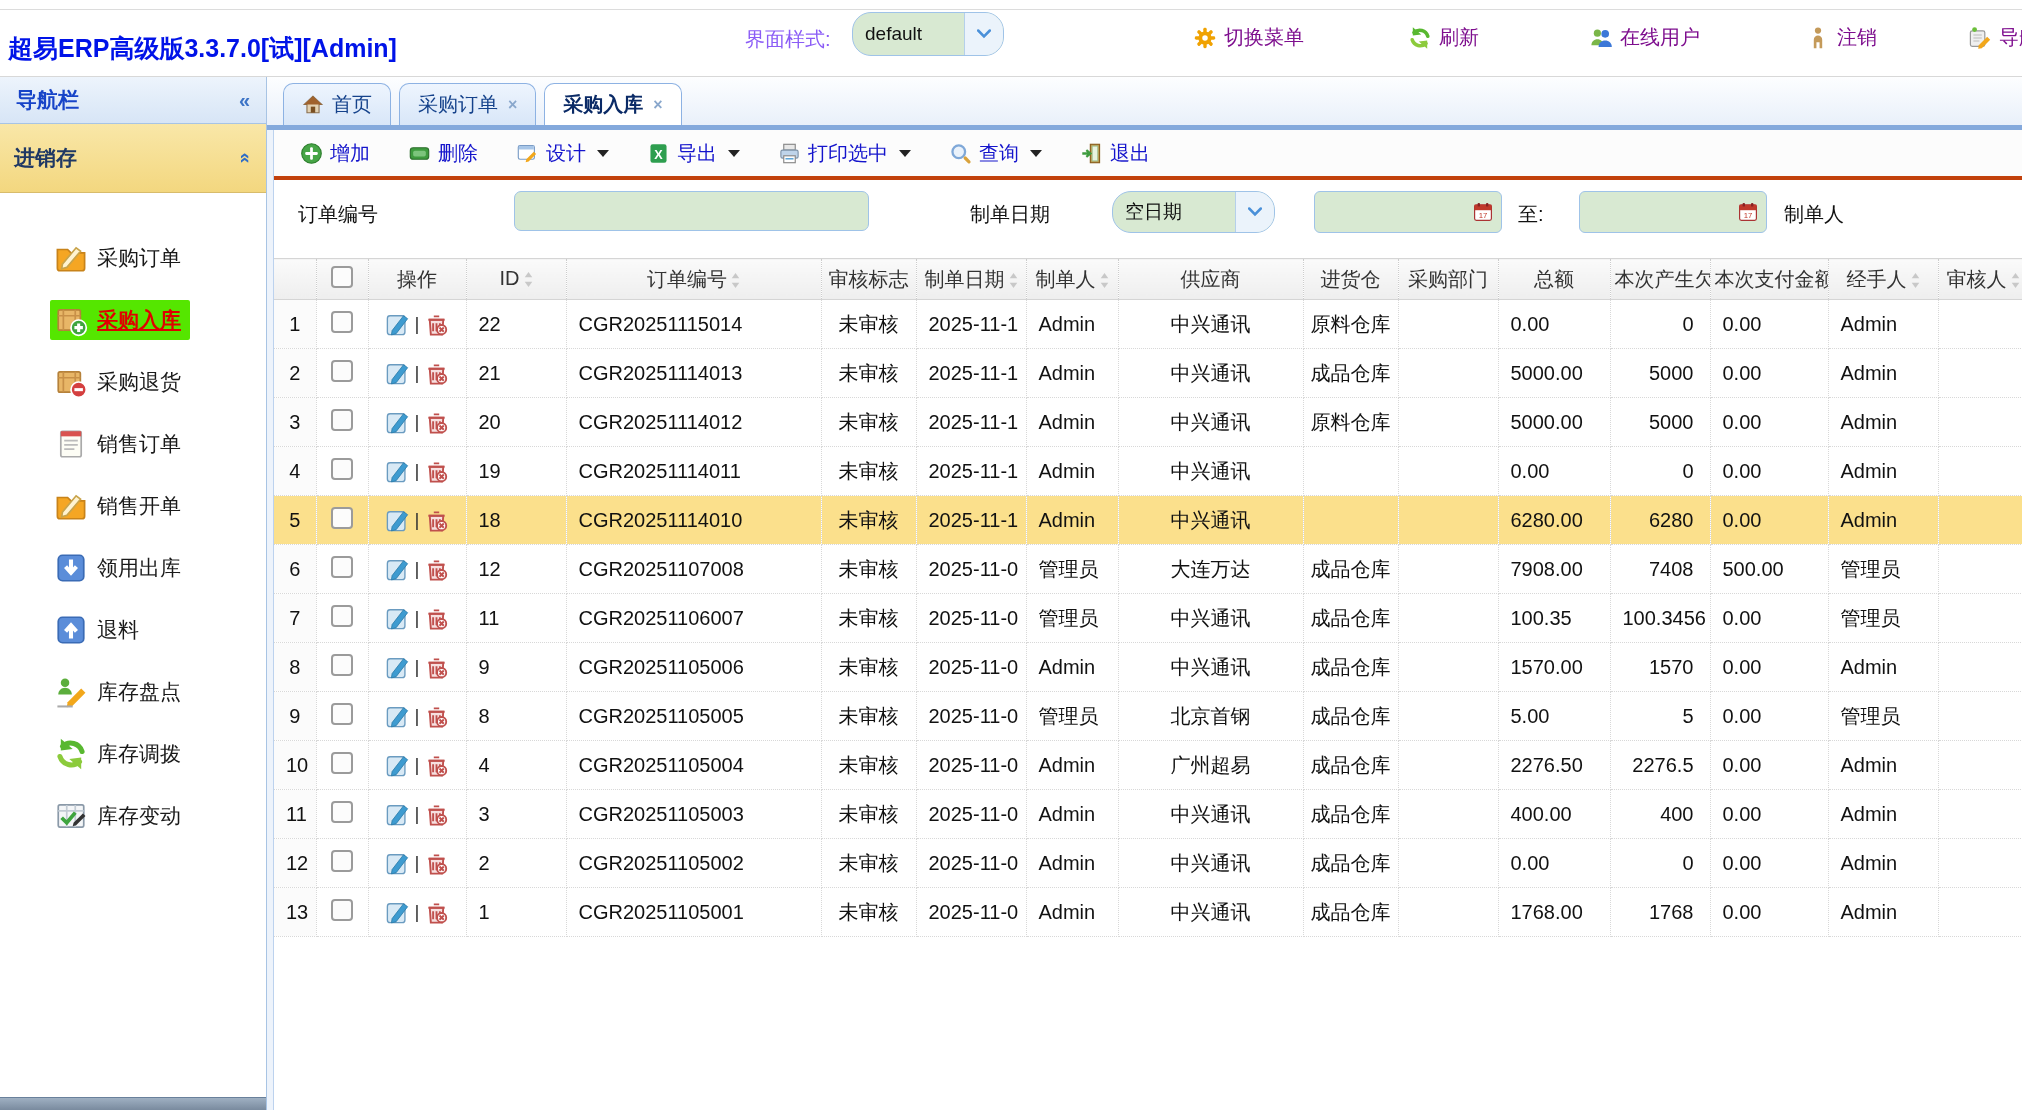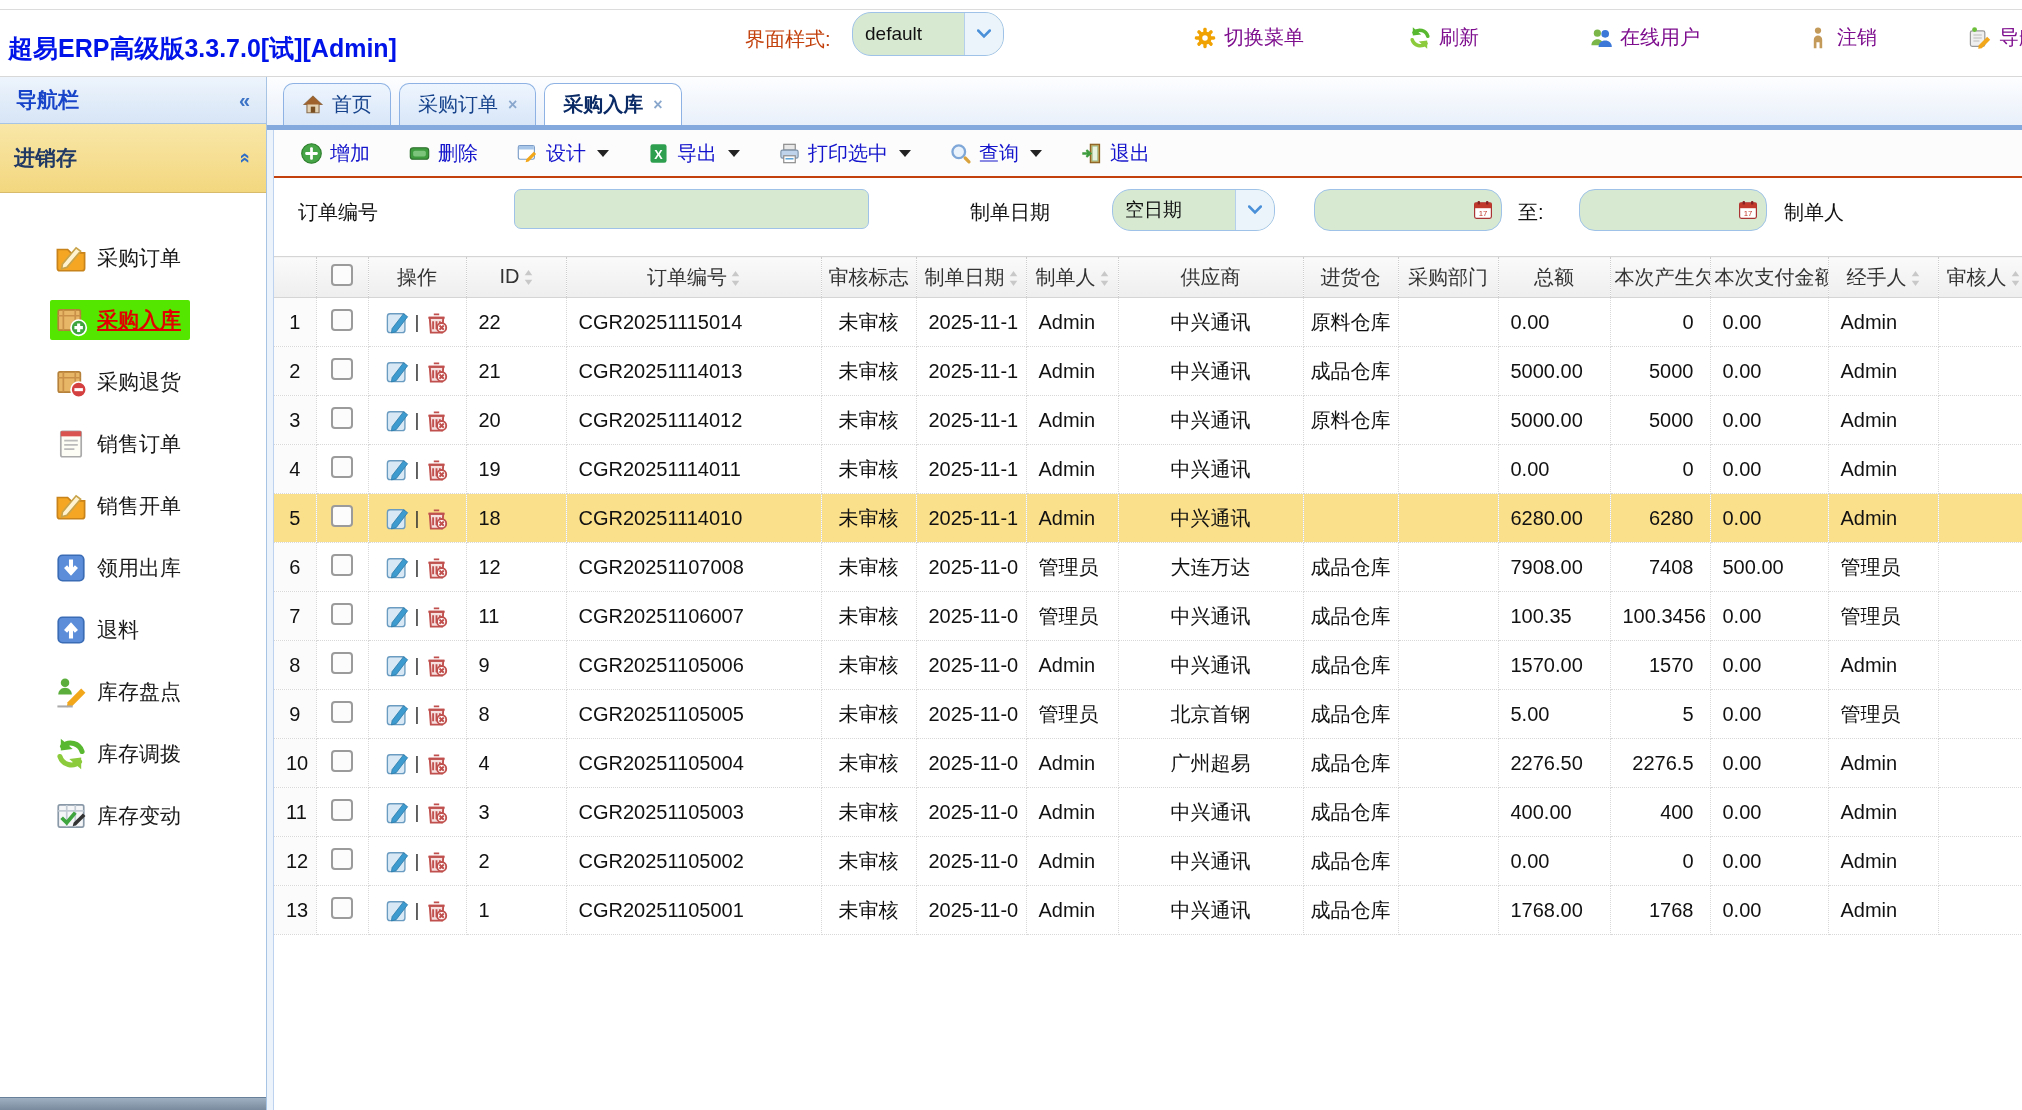--- a/index.html
+++ b/index.html
@@ -2,21 +2,21 @@
 <html><head>
 <meta charset="utf-8">
 <style>
   html,body{margin:0;padding:0;}
   body{width:2022px;height:1110px;overflow:hidden;background:#fff;
        font-family:"Liberation Sans","DejaVu Sans",sans-serif;position:relative;}
   
   .topbar{position:relative;height:76px;background:#fff;border-bottom:1px solid #D8D8D8;}
   .topline{position:absolute;top:9px;left:0;right:0;height:1px;background:#DCDCDC;}
   .app-title{position:absolute;left:8px;top:32px;font-size:25px;font-weight:bold;color:#0013E8;white-space:nowrap;}
-  .style-label{position:absolute;left:745px;top:26px;font-size:20px;color:#c2410c;}
+  .style-label{position:absolute;left:745px;top:26px;font-size:20px;color:#8b5cf6;}
   .gselect{display:flex;align-items:stretch;background:#D8E9D2;border:1px solid #9FC3E8;border-radius:19px;overflow:hidden;}
   .style-select{position:absolute;left:852px;top:12px;width:150px;height:42px;}
   .gsel-val{flex:1;display:flex;align-items:center;padding-left:12px;font-size:19px;color:#111;}
   .gsel-caret{width:38px;display:flex;align-items:center;justify-content:center;background:#EBF3FB;border-left:1px solid #B5D0EA;}
   .gsel-caret svg{width:14px;height:10px;}
   .topnav-item{position:absolute;top:24px;display:flex;align-items:center;gap:7px;cursor:pointer;white-space:nowrap;}
   .topnav-item .ic{width:24px;height:24px;display:inline-block;}
   .topnav-item .ic svg{width:24px;height:24px;}
   .tn-label{font-size:20px;color:#7E0E8E;}
   .pos0{left:1193px}.pos1{left:1408px}.pos2{left:1589px}.pos3{left:1806px}.pos4{left:1968px}
@@ -44,34 +44,34 @@
   .main{flex:1;display:flex;flex-direction:column;min-width:0;background:#EDF3FB;}
   .tabbar{height:48px;display:flex;align-items:flex-end;gap:8px;padding-left:16px;background:linear-gradient(#FDFEFF,#E9F0FA);}
   .tab{height:41px;display:flex;align-items:center;gap:8px;padding:0 18px;border:1px solid #8DB2E3;border-bottom:none;
     border-radius:10px 10px 0 0;background:linear-gradient(#EEF5FE,#D8E6F8);color:#15428B;font-size:20px;cursor:pointer;white-space:nowrap;}
   .tab .ic,.tab .ic svg{width:22px;height:22px;}
   .tab.active{background:#fff;font-weight:bold;color:#0A2A66;}
   .tab-x{font-size:16px;color:#89A7CC;font-weight:bold;margin-left:2px;}
   .tab-underline{height:5px;background:#84A9DC;}
   .panel{flex:1;background:#fff;margin-left:6px;border-left:1px solid #BCD2EE;min-width:0;}
   
-  .toolbar{height:46px;display:flex;align-items:center;gap:38px;padding-left:26px;border-bottom:2px solid #c2410c;background:#FCFCFC;}
+  .toolbar{height:46px;display:flex;align-items:center;gap:38px;padding-left:26px;border-bottom:4px solid #c2410c;background:#FCFCFC;}
   .tool{display:flex;align-items:center;gap:7px;background:none;border:none;cursor:pointer;padding:0;font-family:inherit;}
   .tool .ic,.tool .ic svg{width:23px;height:23px;}
   .tool-label{font-size:20px;color:#1414CC;white-space:nowrap;}
   .caret{width:0;height:0;border-left:6px solid transparent;border-right:6px solid transparent;border-top:7px solid #222;margin-left:4px;}
   
   .filterbar{position:relative;height:64px;background:#fff;}
   .flabel{position:absolute;top:21px;font-size:20px;color:#111;white-space:nowrap;}
   .f-order{left:24px}.f-date{left:696px}.f-to{left:1244px}.f-maker{left:1510px}
   .ginput{position:absolute;top:11px;height:40px;background:#D8E9D2;border:1px solid #9FC3E8;border-radius:7px;
     font-size:19px;padding:0 10px;box-sizing:border-box;outline:none;font-family:inherit;}
   .f-order-input{left:240px;width:355px;}
   .f-datemode{position:absolute;left:838px;top:11px;width:163px;height:42px;box-sizing:border-box;cursor:pointer;}
-  .gdate{position:absolute;top:11px;width:188px;height:42px;background:#D8E9D2;border:1px solid #9FC3E8;border-radius:16px;
+  .gdate{position:absolute;top:11px;width:188px;height:42px;background:#D8E9D2;border:1px solid #9FC3E8;border-radius:6px;
     box-sizing:border-box;display:flex;align-items:center;}
   .f-from{left:1040px}.f-to-field{left:1305px}
   .gdate input{flex:1;min-width:0;background:transparent;border:none;outline:none;height:100%;font-family:inherit;}
   .gdate .ic,.gdate .ic svg{width:24px;height:24px;margin-right:6px;}
   
   .grid{margin-top:14px;}
   table.grid-t{border-collapse:collapse;table-layout:fixed;width:1754px;}
   .grid-t th{height:40px;background:linear-gradient(#FAFAFA,#EEEEEE);font-size:20px;font-weight:normal;color:#333;
     border-top:1px solid #D5D5D5;border-bottom:1px solid #D5D5D5;border-right:1px dotted #CCC;
     padding:0 6px;text-align:center;white-space:nowrap;overflow:hidden;}

